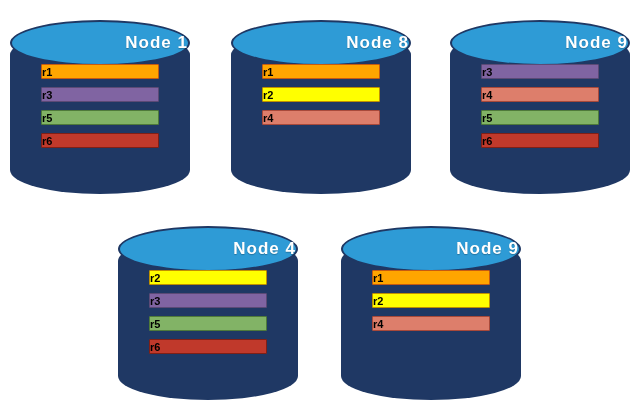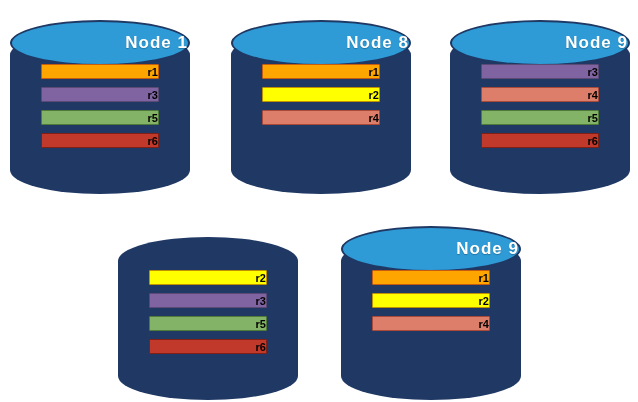--- a/index.html
+++ b/index.html
@@ -56,21 +56,21 @@
     right: 31px;
     top: 56px;
     display: flex;
     flex-direction: column;
     gap: 8px;
     align-items: stretch;
   }
   .bar {
     height: 15px;
     line-height: 14px;
-    text-align: right;
+    text-align: left;
     font-size: 11px;
     font-weight: bold;
     color: var(--record-text, #000000);
     border: 1px solid rgba(0,0,0,0.35);
     border-radius: 1px;
     box-sizing: border-box;
   }
   
   .pos-n1 { left: 10px;  top: 8px;   }
   .pos-n2 { left: 231px; top: 8px;   }
@@ -116,20 +116,23 @@
     <div class="bars">
         <div class="bar" style="background: rgb(128, 100, 162); border-color: rgb(91, 74, 118);">r3</div>
         <div class="bar" style="background: rgb(221, 126, 107); border-color: rgb(168, 73, 58);">r4</div>
         <div class="bar" style="background: rgb(130, 179, 102); border-color: rgb(79, 122, 58);">r5</div>
         <div class="bar" style="background: rgb(192, 57, 43); border-color: rgb(127, 31, 22);">r6</div>
       </div>
   </div>
 
   <div class="cylinder pos-n4">
     <div class="cyl-body"></div>
+    <div class="cyl-top">
+      <span class="node-label">Node 4</span>
+    </div>
     <div class="bars">
         <div class="bar" style="background: rgb(255, 255, 0); border-color: rgb(191, 144, 0);">r2</div>
         <div class="bar" style="background: rgb(128, 100, 162); border-color: rgb(91, 74, 118);">r3</div>
         <div class="bar" style="background: rgb(130, 179, 102); border-color: rgb(79, 122, 58);">r5</div>
         <div class="bar" style="background: rgb(192, 57, 43); border-color: rgb(127, 31, 22);">r6</div>
       </div>
   </div>
 
   <div class="cylinder pos-n5">
     <div class="cyl-body"></div>

